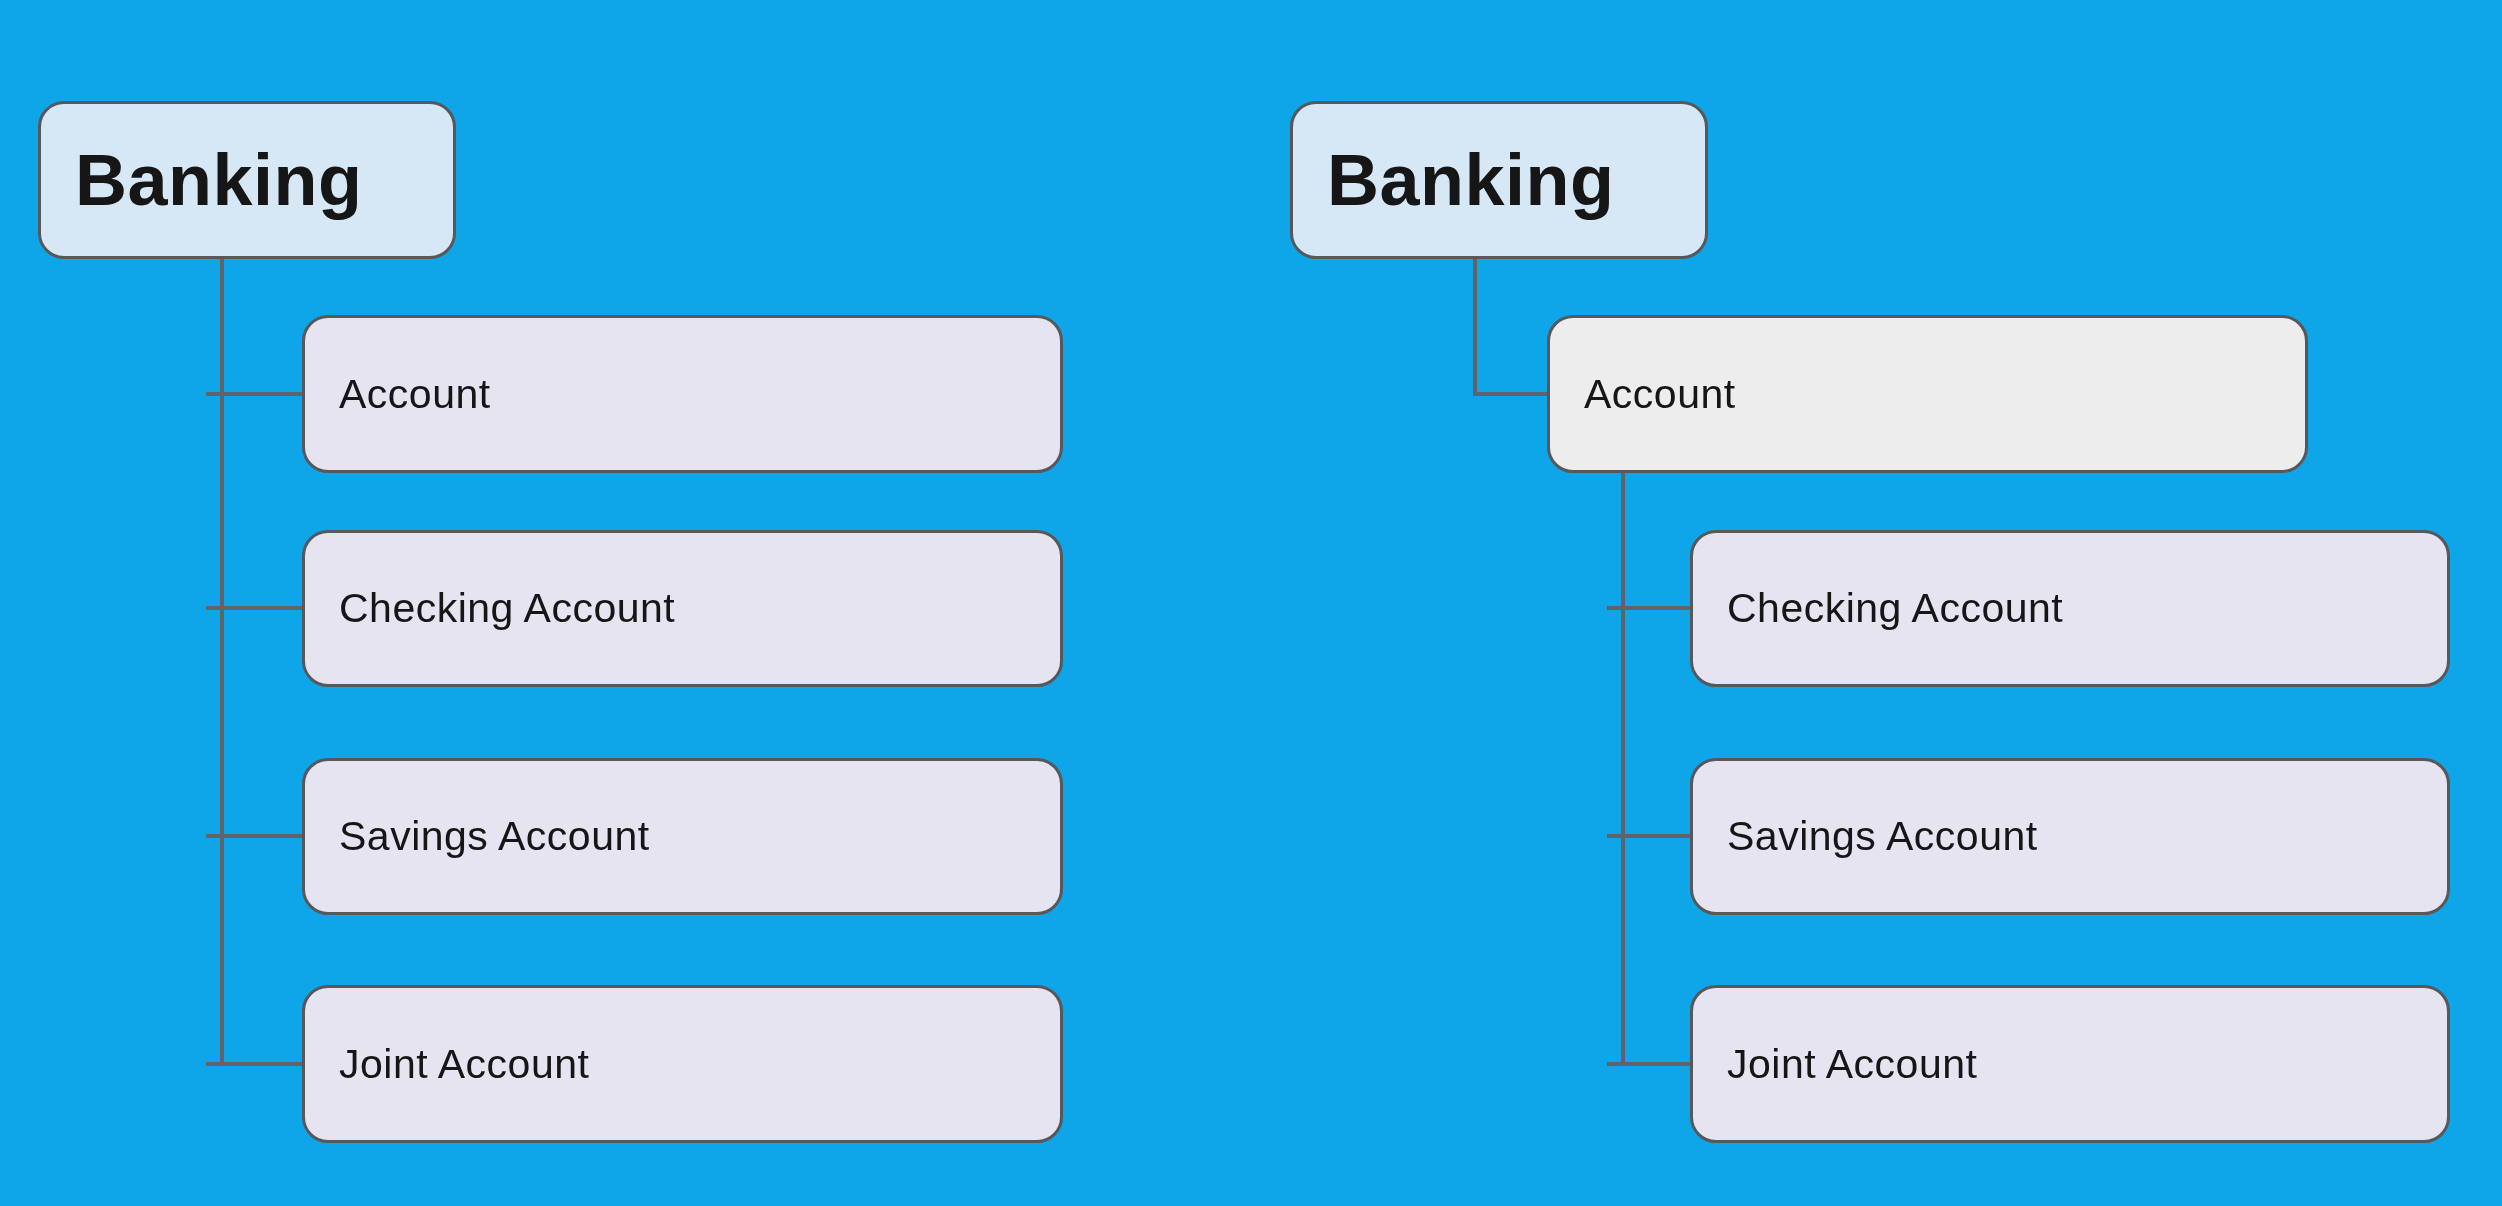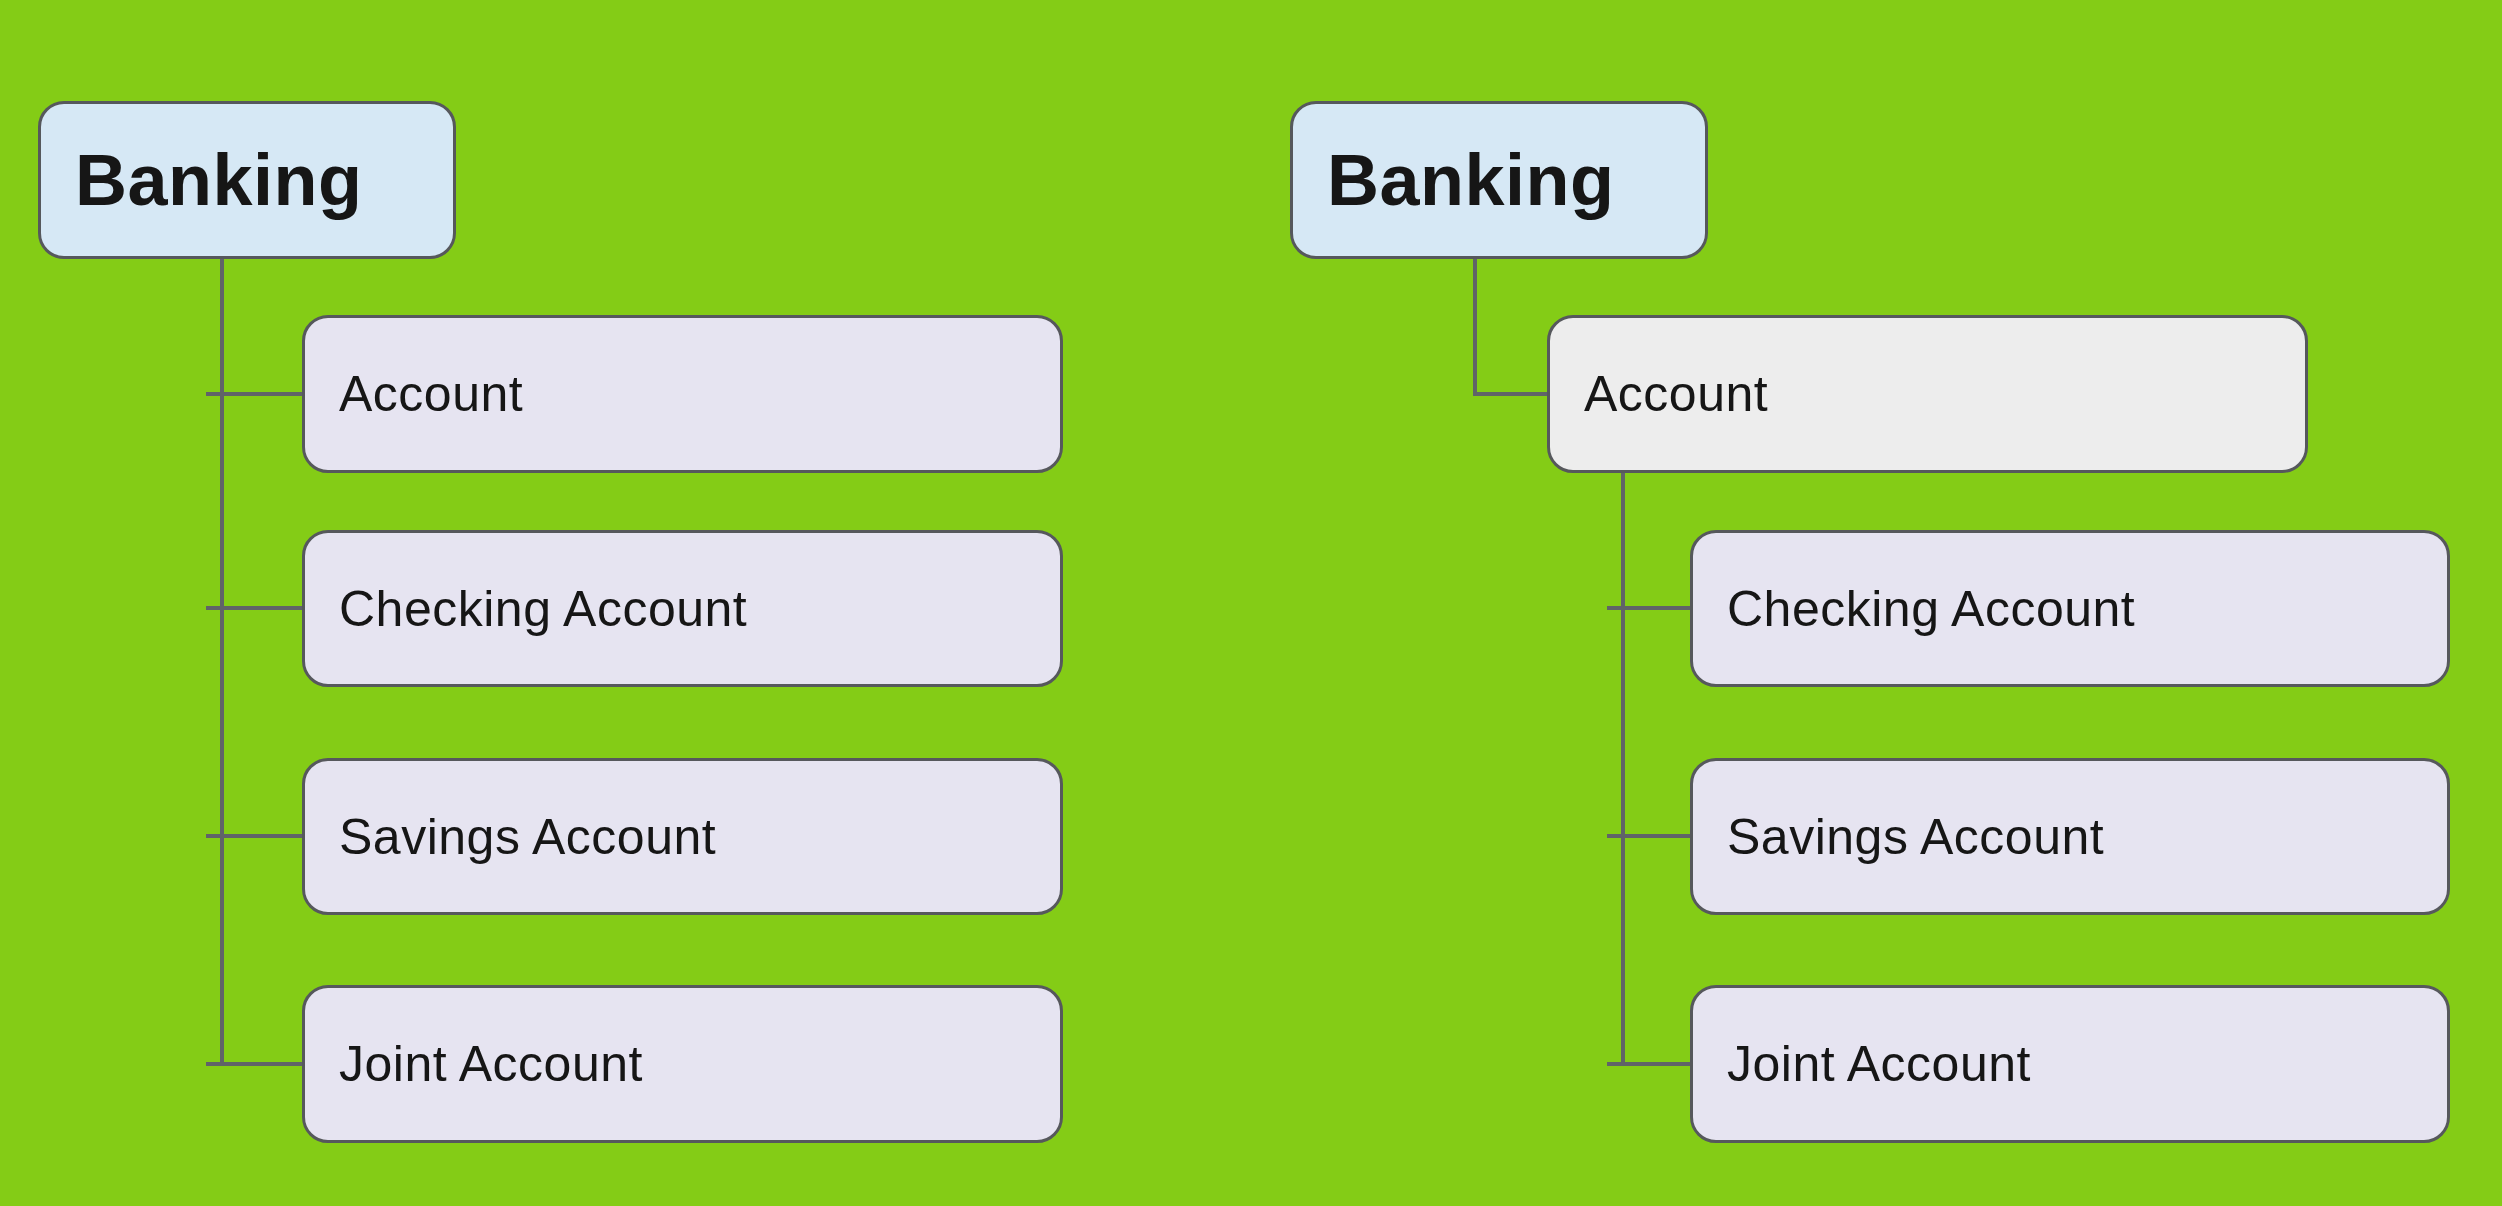--- a/index.html
+++ b/index.html
@@ -6,21 +6,21 @@
     margin: 0;
     padding: 0;
     width: 2502px;
     height: 1206px;
     background: #ffffff;
   }
   .canvas {
     position: relative;
     width: 2502px;
     height: 1206px;
-    background: #84cc16;
+    background: #0ea5e9;
     font-family: "Liberation Sans", sans-serif;
     overflow: hidden;
   }
   
   .node {
     position: absolute;
     box-sizing: border-box;
     border: 3px solid #56585c;
     border-radius: 26px;
     display: flex;
@@ -31,21 +31,21 @@
     overflow: hidden;
   }
   .root-node {
     background: #d6e8f5;
     font-weight: bold;
     font-size: 72px;
     letter-spacing: 0.5px;
   }
   .child-node {
     background: #e6e4f1;
-    font-size: 50px;
+    font-size: 41px;
     font-weight: normal;
     letter-spacing: 0.5px;
   }
   .gray-node {
     background: #ededed;
   }
   
   .line {
     position: absolute;
     background: #606368;

